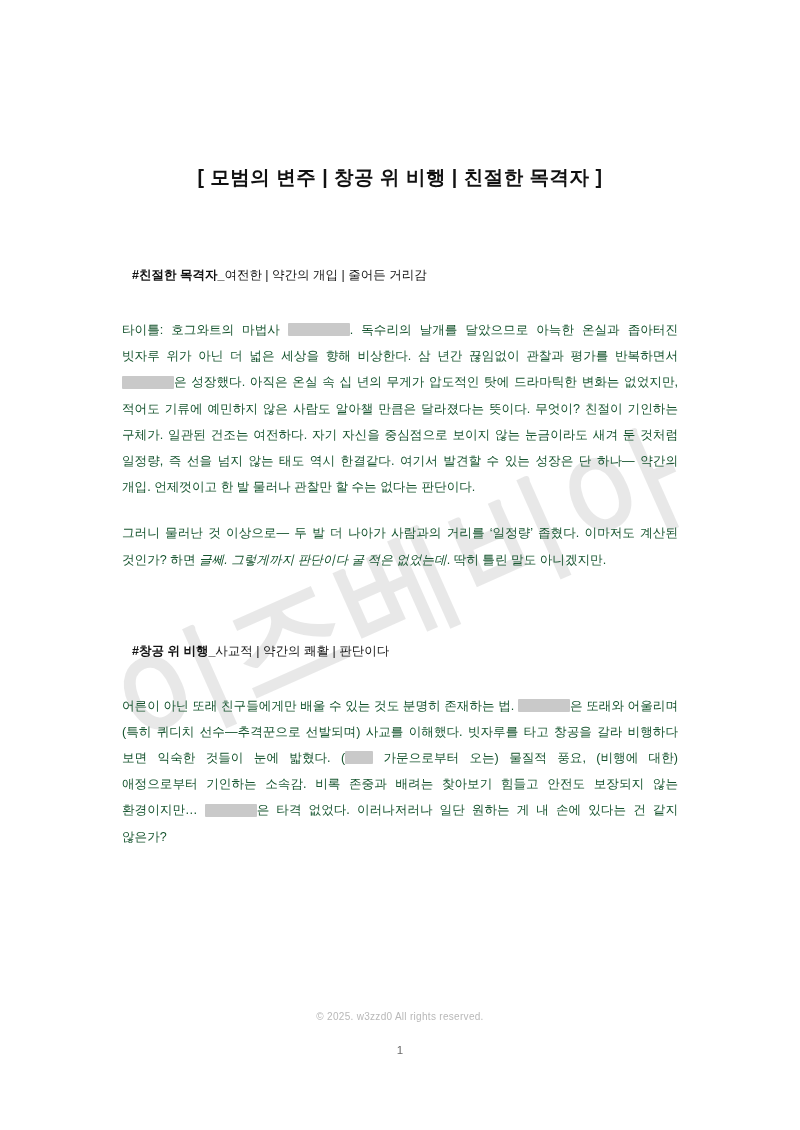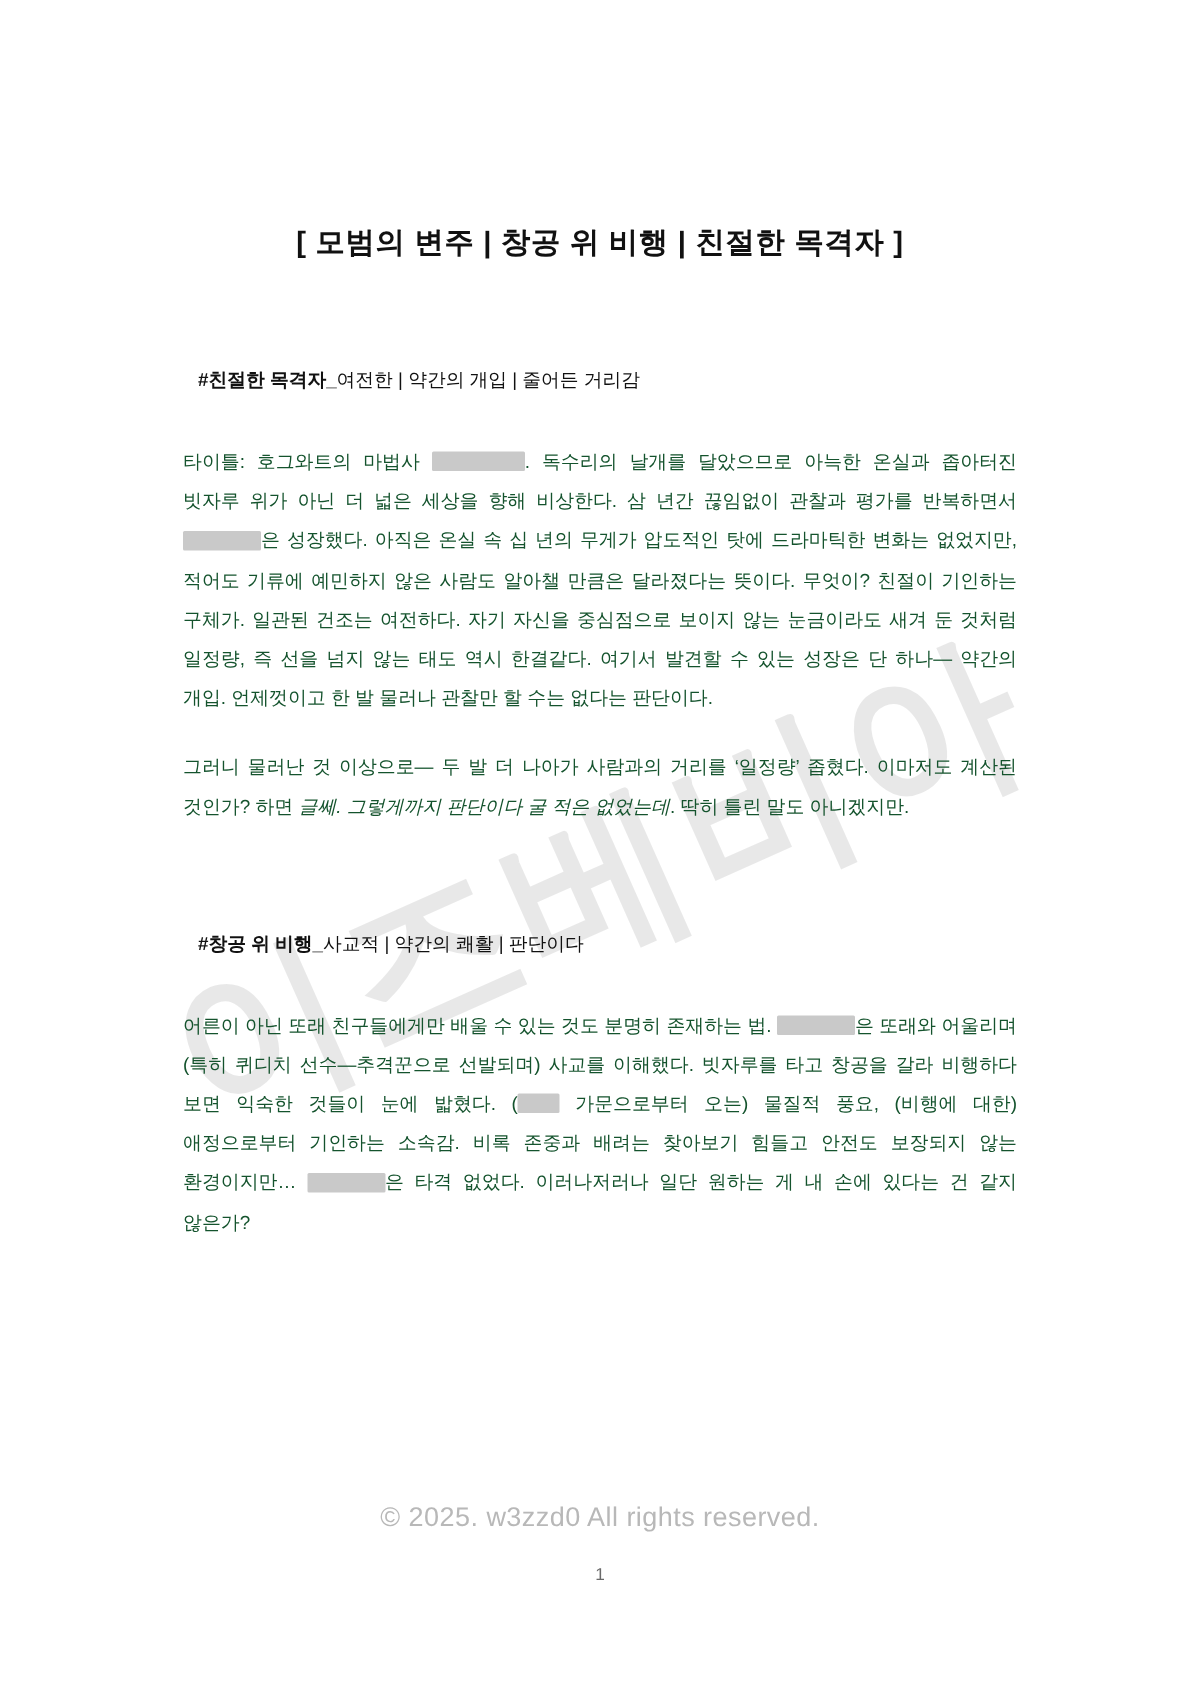--- a/index.html
+++ b/index.html
@@ -33,21 +33,21 @@
     pointer-events: none;
     user-select: none;
     font-family: "Liberation Sans", sans-serif;
   }
   .content {
     position: relative;
     z-index: 2;
     padding: 0 122px;
   }
   .doc-title {
-    margin: 0;
+    margin: 16px;
     padding-top: 148px;
     text-align: center;
     font-size: 19.5px;
     font-weight: 700;
     letter-spacing: 0.5px;
     color: #111;
   }
   .section {
     margin-top: 0;
   }
@@ -97,21 +97,21 @@
   }
   .footer {
     position: absolute;
     left: 0;
     right: 0;
     bottom: 74px;
     text-align: center;
     z-index: 2;
   }
   .copyright {
-    font-size: 18px;
+    font-size: 10px;
     color: #b8b8b8;
     letter-spacing: 0.3px;
   }
   .page-number {
     margin-top: 22px;
     font-size: 11.5px;
     color: #6a6a6a;
   }
 </style>
 </head>

